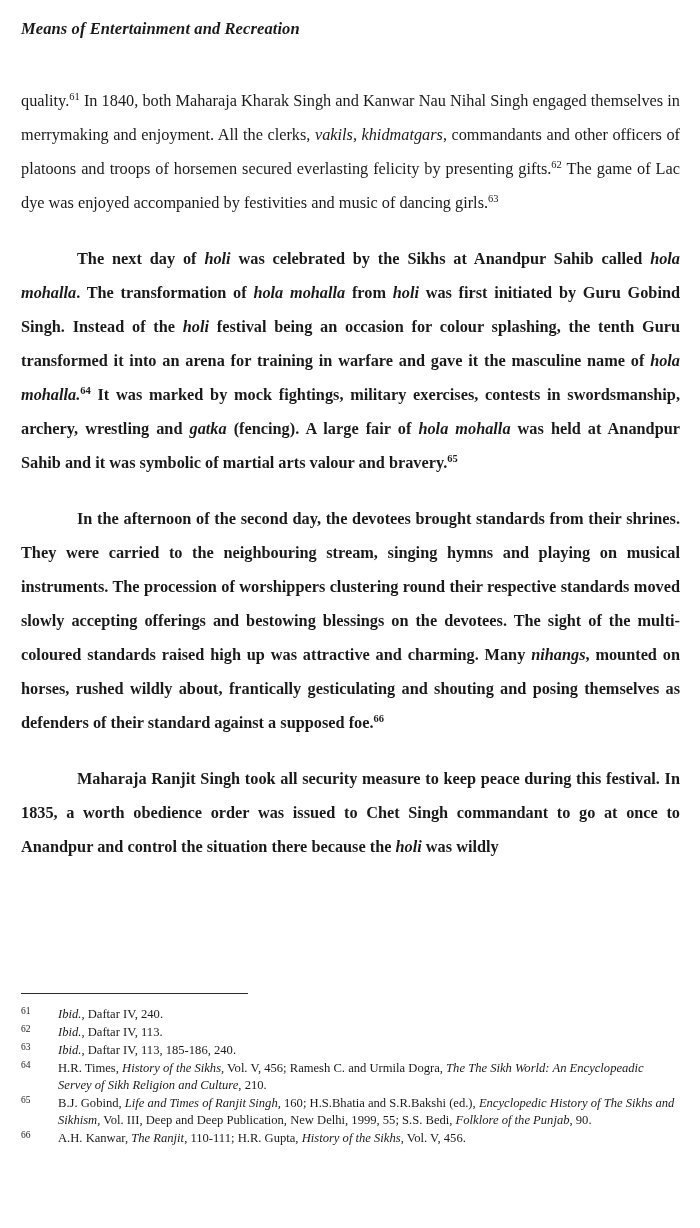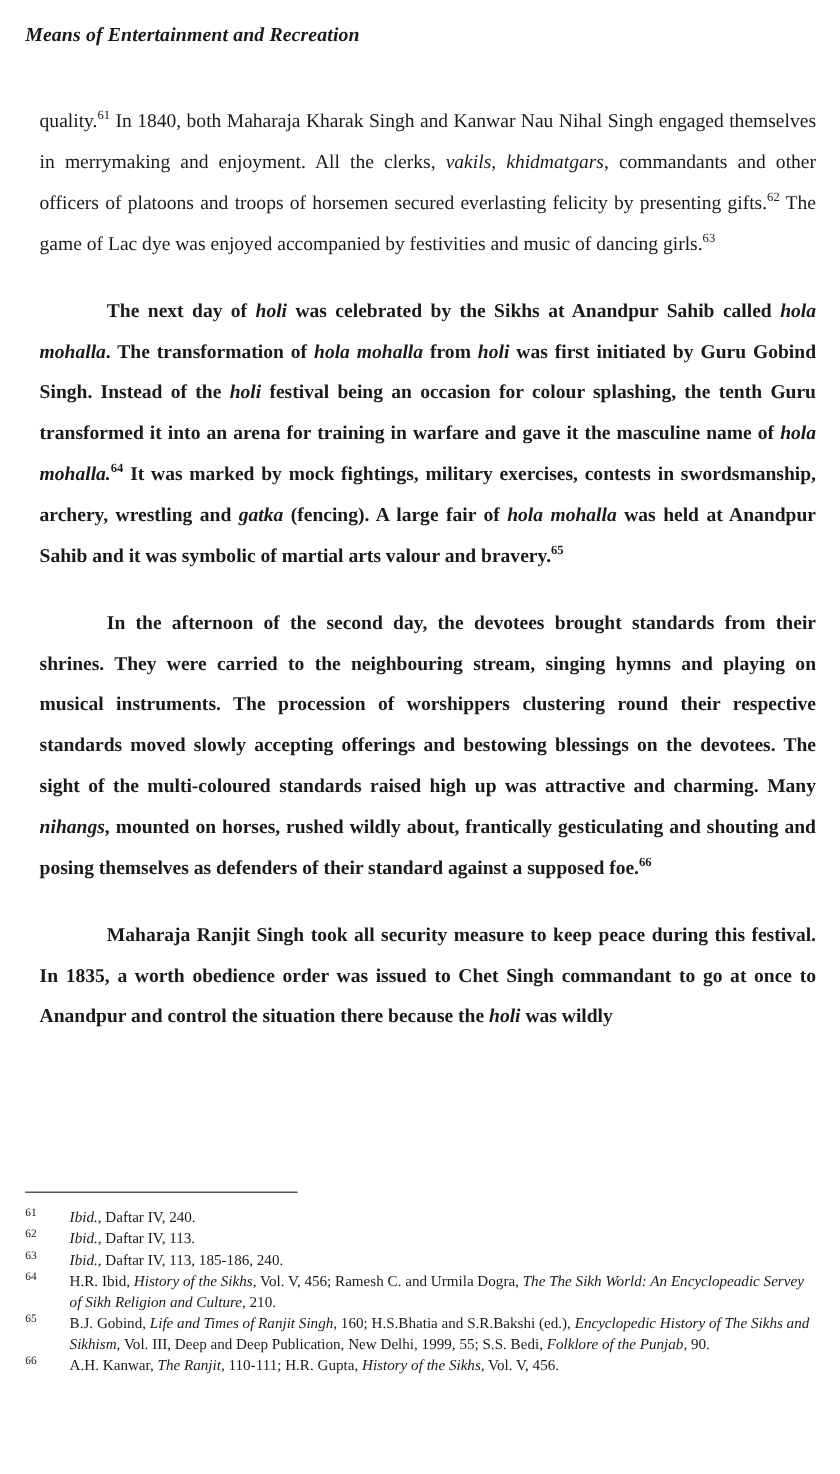--- a/index.html
+++ b/index.html
@@ -36,21 +36,21 @@
   }
 
   
   .body-col {
     position: absolute;
     left: 21px;
     top: 84px;
     width: 659px;
   }
   p.para {
-    margin: 0 0 22px 12px;
+    margin: 0 0 22px 0;
     font-size: 16.3px;
     line-height: 34px;
     text-align: justify;
     text-justify: inter-word;
     hyphens: none;
     -webkit-hyphens: none;
   }
   p.para.indent {
     text-indent: 56px;
     font-weight: bold;
@@ -132,21 +132,21 @@
       <div class="fnote">
         <span class="fn-num">62</span>
         <span class="fn-text"><span class="it">Ibid.</span><span>, Daftar IV, 113.</span></span>
       </div>
       <div class="fnote">
         <span class="fn-num">63</span>
         <span class="fn-text"><span class="it">Ibid.</span><span>, Daftar IV, 113, 185-186, 240.</span></span>
       </div>
       <div class="fnote">
         <span class="fn-num">64</span>
-        <span class="fn-text"><span>H.R. Ibid, </span><span class="it">History of the Sikhs,</span><span> Vol. V, 456; Ramesh C. and Urmila Dogra, </span><span class="it">The The Sikh World: An Encyclopeadic Servey of Sikh Religion and Culture</span><span>, 210.</span></span>
+        <span class="fn-text"><span>H.R. Times, </span><span class="it">History of the Sikhs,</span><span> Vol. V, 456; Ramesh C. and Urmila Dogra, </span><span class="it">The The Sikh World: An Encyclopeadic Servey of Sikh Religion and Culture</span><span>, 210.</span></span>
       </div>
       <div class="fnote">
         <span class="fn-num">65</span>
         <span class="fn-text"><span>B.J. Gobind, </span><span class="it">Life and Times of Ranjit Singh,</span><span> 160; H.S.Bhatia and S.R.Bakshi (ed.), </span><span class="it">Encyclopedic History of The Sikhs and Sikhism,</span><span> Vol. III, Deep and Deep Publication, New Delhi, 1999, 55; S.S. Bedi, </span><span class="it">Folklore of the Punjab</span><span>, 90.</span></span>
       </div>
       <div class="fnote">
         <span class="fn-num">66</span>
         <span class="fn-text"><span>A.H. Kanwar, </span><span class="it">The Ranjit</span><span>, 110-111; H.R. Gupta, </span><span class="it">History of the Sikhs,</span><span> Vol. V, 456.</span></span>
       </div>
     </div>

